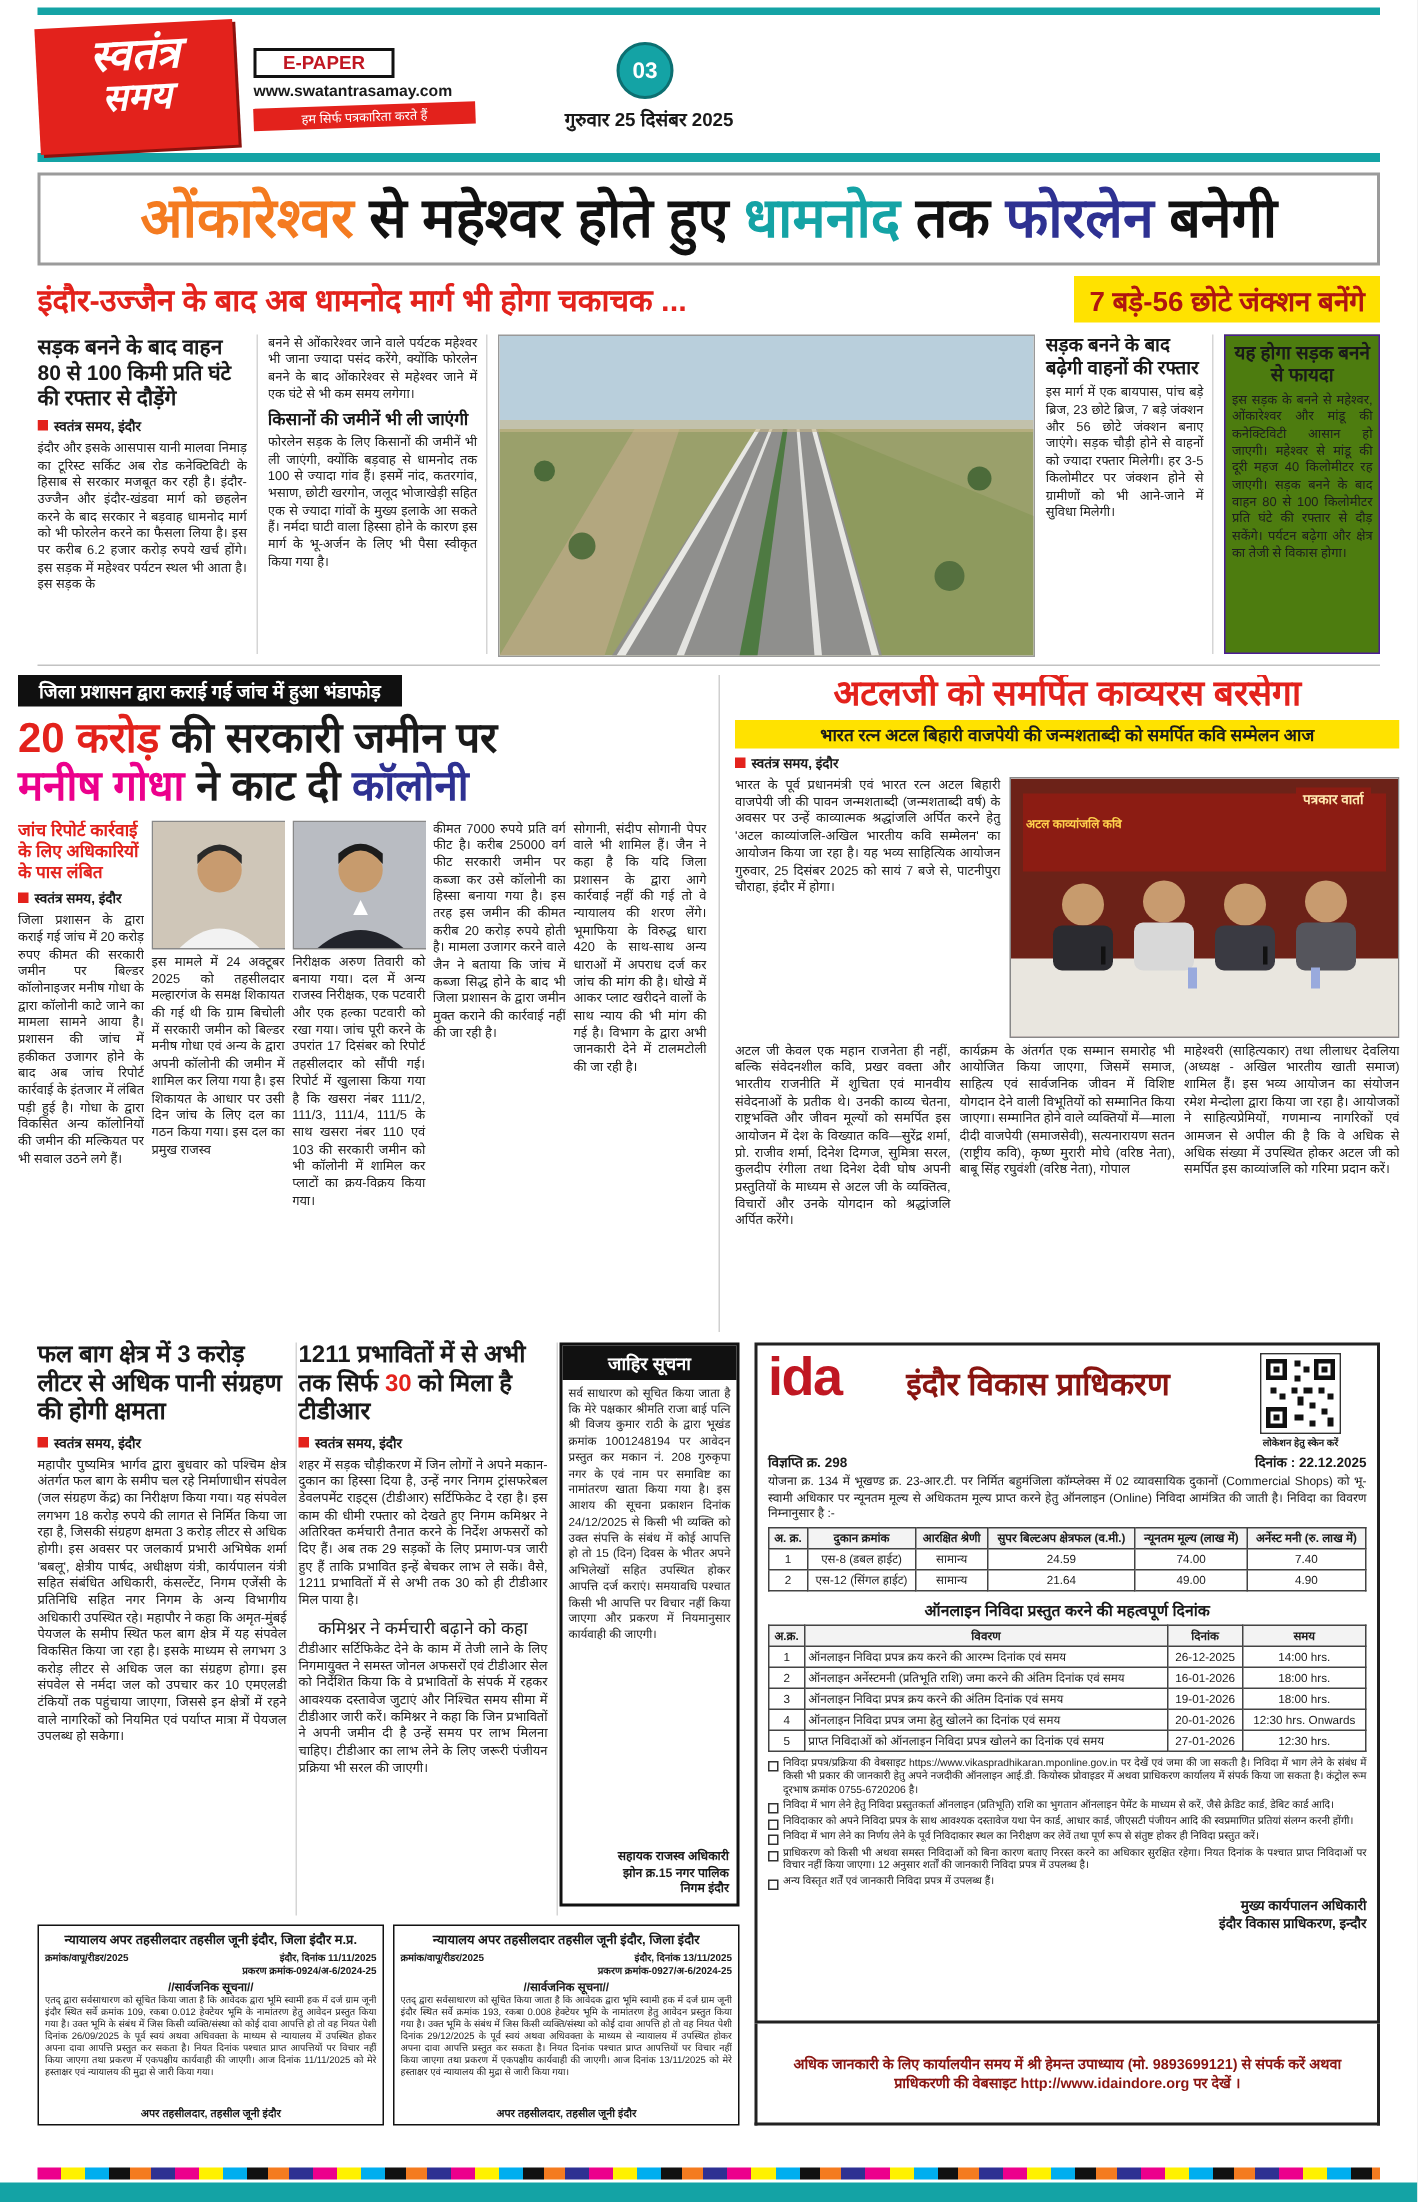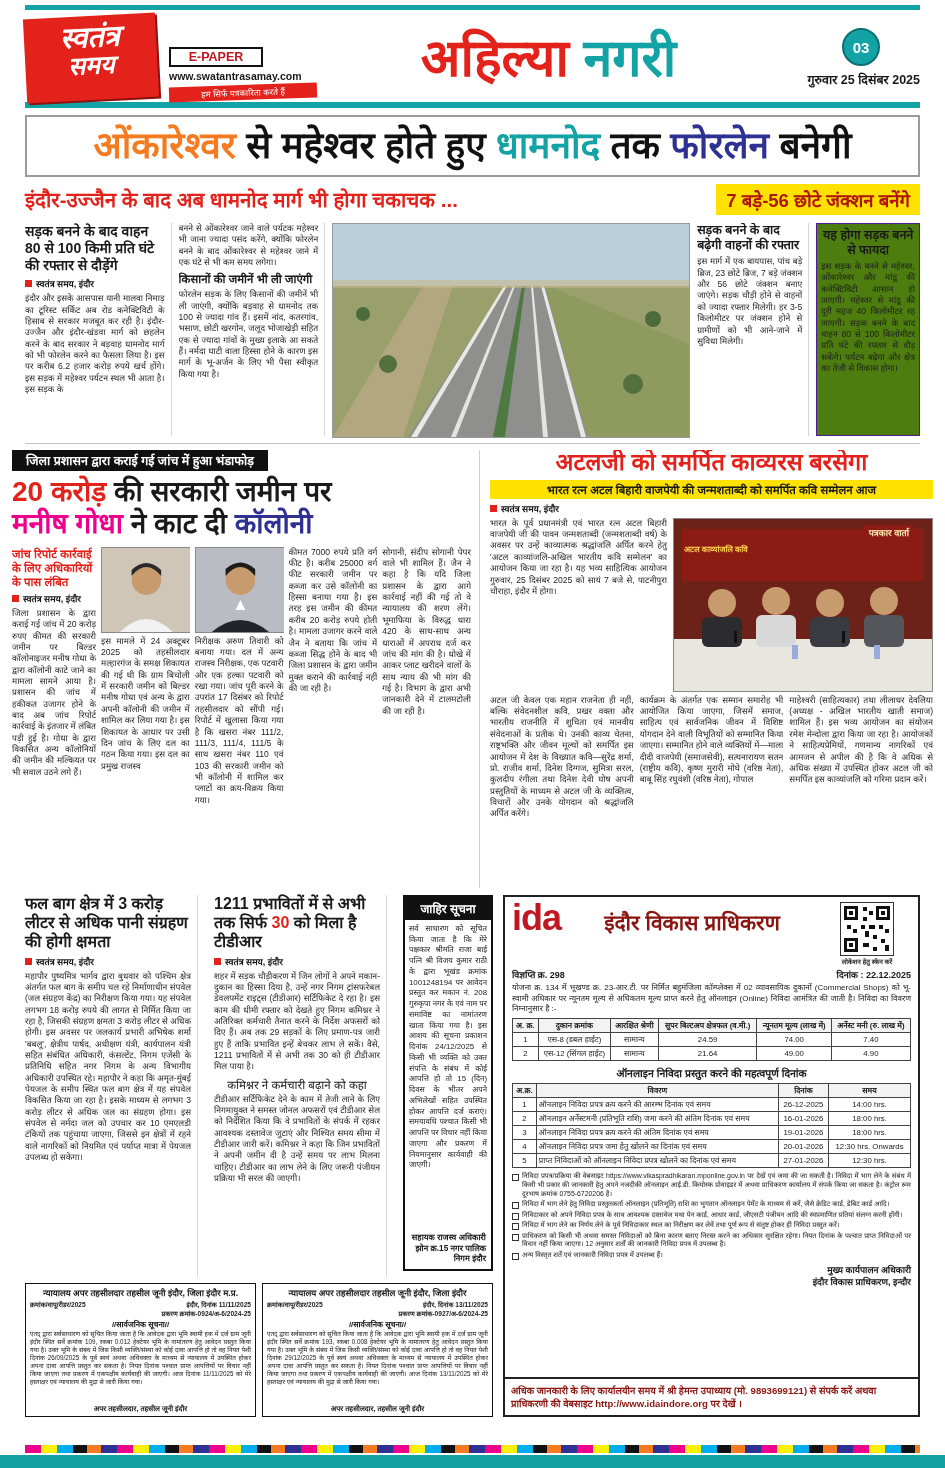--- a/index.html
+++ b/index.html
@@ -5,21 +5,21 @@
   html,body{margin:0;padding:0;background:#e8e8e8}
   .page{position:relative;width:945px;height:1468px;margin:0 auto;background:#fff;
         font-family:"Liberation Sans","DejaVu Sans",sans-serif;color:#1a1a1a;overflow:hidden}
   .teal{background:#14a3a5}
   .rule-top{height:5px;margin:5px 25px 0}
   
   .masthead{display:flex;align-items:stretch;gap:12px;margin:6px 25px 2px;height:84px}
   .logo{width:128px;background:#e3221c;color:#fff;text-align:center;transform:rotate(-3deg);
         padding:6px 2px;font-weight:800;font-style:italic;box-shadow:2px 2px 0 #8c120d}
   .logo-l1{font-size:29px;line-height:1.05}.logo-l2{font-size:25px;line-height:1.05}
-  .mast-mid{width:158px;display:flex;flex-direction:column;justify-content:flex-end;gap:3px}
+  .mast-mid{width:158px;display:flex;flex-direction:column;justify-content:center;gap:3px}
   .epaper{border:2px solid #111;color:#c01722;font-weight:800;font-size:12.5px;text-align:center;padding:1px 2px;width:86px}
   .website{font-size:10.5px;font-weight:700}
   .tagline{background:#e3221c;color:#fff;font-size:8.5px;padding:2px 4px;text-align:center;transform:rotate(-2deg);width:140px}
   .paper-title{flex:1;text-align:center;font-weight:800;font-size:52px;line-height:84px;white-space:nowrap}
   .t-red{color:#e3221c}.t-teal{color:#14a3a5}
   .mast-right{width:150px;display:flex;flex-direction:column;align-items:flex-end;justify-content:center;gap:5px}
   .page-circle{width:34px;height:34px;border-radius:50%;background:#14a3a5;border:2px solid #0c6f71;color:#fff;
         font-weight:800;font-size:15px;display:flex;align-items:center;justify-content:center;margin-right:40px}
   .date{font-size:12.5px;font-weight:700}
   .teal-bar{height:6px;margin:2px 25px 0}
@@ -61,21 +61,21 @@
   .atal-sub{background:#ffe200;font-weight:700;font-size:11.5px;text-align:center;padding:2px;margin:4px 0 2px}
   .atal-top{display:flex;gap:6px;height:172px;margin-top:2px}
   .atal-intro{flex:1;overflow:hidden}
   .conf{width:258px;height:172px;border:1px solid #888;position:relative;flex:0 0 auto;overflow:hidden}
   .conf-banner{position:absolute;top:6px;right:18px;background:#8c1c13;color:#ffe9b0;font-size:9px;font-weight:700;padding:1px 5px}
   .conf-banner2{position:absolute;top:24px;left:10px;color:#ffd24d;font-size:8px;font-weight:700}
   .atal-cols{display:flex;gap:6px;margin-top:5px;height:188px;overflow:hidden}
   
   .bottom-row{margin:7px 25px 0;display:flex;gap:10px}
   .b-left{width:468px;display:flex;flex-direction:column}
-  .lower{display:flex;gap:16px;height:382px}
+  .lower{display:flex;gap:1px;height:382px}
   .lw1{width:166px}.lw2{width:166px}.lw3{flex:1}
   .story-head{font-size:16px;font-weight:800;line-height:1.18}
   .tdr-sub{font-size:11.5px;font-weight:400;text-align:center;margin:4px 0 2px}
   .notice-box{border:2px solid #111;height:376px;display:flex;flex-direction:column;box-sizing:border-box}
   .notice-title{background:#111;color:#fff;text-align:center;font-weight:800;font-size:12px;padding:3px}
   .notice-body{padding:4px;font-size:7.8px;line-height:1.38;text-align:justify;flex:1;overflow:hidden}
   .notice-sign{padding:2px 5px 4px;text-align:right;font-size:8.2px;font-weight:700;line-height:1.3}
   .court-row{display:flex;gap:6px;margin-top:6px;height:134px}
   .court{flex:1;border:1.5px solid #111;padding:3px 4px;display:flex;flex-direction:column;overflow:hidden;box-sizing:border-box}
   .court-h{font-size:8.6px;font-weight:800;text-align:center}
@@ -96,45 +96,41 @@
   .ida-intro{font-size:8px;line-height:1.32;text-align:justify;margin-top:2px}
   table.tb{width:100%;border-collapse:collapse;margin-top:3px;font-size:7.8px}
   .tb th,.tb td{border:1px solid #444;padding:1.5px 2px;text-align:center}
   .tb th{font-weight:700;background:#f3f3f3}
   .tb td.l{text-align:left}
   .dates-title{text-align:center;font-weight:800;font-size:10.5px;margin-top:5px}
   .ida-notes{margin-top:4px;font-size:6.9px;line-height:1.3}
   .note{display:flex;gap:3px;margin-bottom:1.5px;text-align:justify}
   .note-sq{flex:0 0 auto;width:5px;height:5px;border:1px solid #333;margin-top:2px}
   .ida-sign{text-align:right;font-weight:800;font-size:9px;margin-top:4px;line-height:1.25}
-  .ida-footer{border:2px solid #222;border-top:none;padding:5px 6px;text-align:left;color:#8a1511;font-weight:800;font-size:9.6px}
+  .ida-footer{border:2px solid #222;border-top:none;padding:20px 6px;text-align:center;color:#8a1511;font-weight:800;font-size:9.6px}
   .cmyk{position:absolute;left:25px;right:25px;bottom:15px;height:8px;
         background:repeating-linear-gradient(90deg,#ec008c 0 16px,#fff100 16px 32px,#00aeef 32px 48px,#111 48px 62px,#f47b20 62px 76px,#2e3192 76px 92px)}
   .bottom-teal{position:absolute;left:0;right:0;bottom:0;height:13px}
 </style>
 </head>
 <body>
 
 <div class="page">
 
   <div class="rule-top teal"></div>
 
   <header class="masthead">
     <div class="logo">
       <div class="logo-l1">स्वतंत्र</div>
       <div class="logo-l2">समय</div>
     </div>
     <div class="mast-mid">
       <div class="epaper">E-PAPER</div>
       <div class="website">www.swatantrasamay.com</div>
       <div class="tagline">हम सिर्फ पत्रकारिता करते हैं</div>
-    </div>
-    <div class="paper-title">
-      <span class="t-red">अहिल्या</span>
-      <span class="t-teal">नगरी</span>
     </div>
     <div class="mast-right">
       <div class="page-circle">03</div>
       <div class="date">गुरुवार 25 दिसंबर 2025</div>
     </div>
   </header>
 
   <div class="teal-bar teal"></div>
 
   <div class="lead-box">

